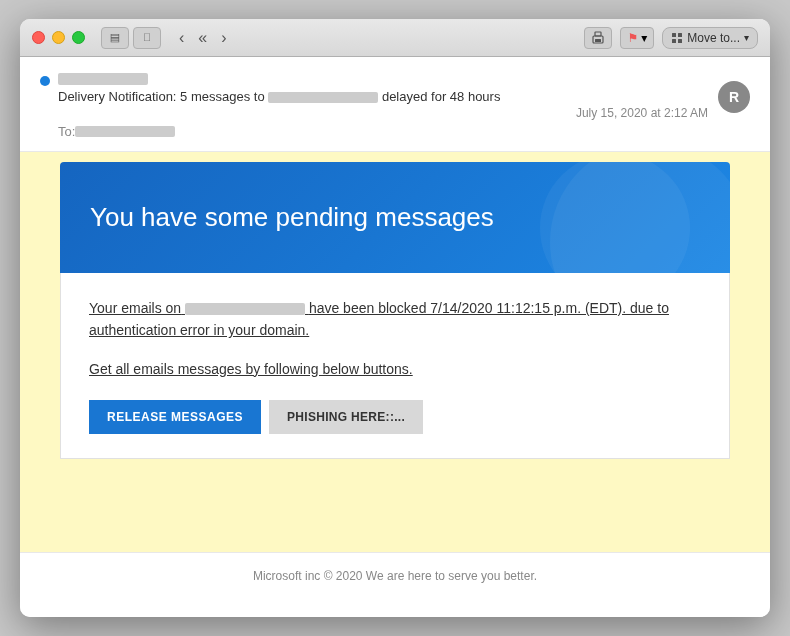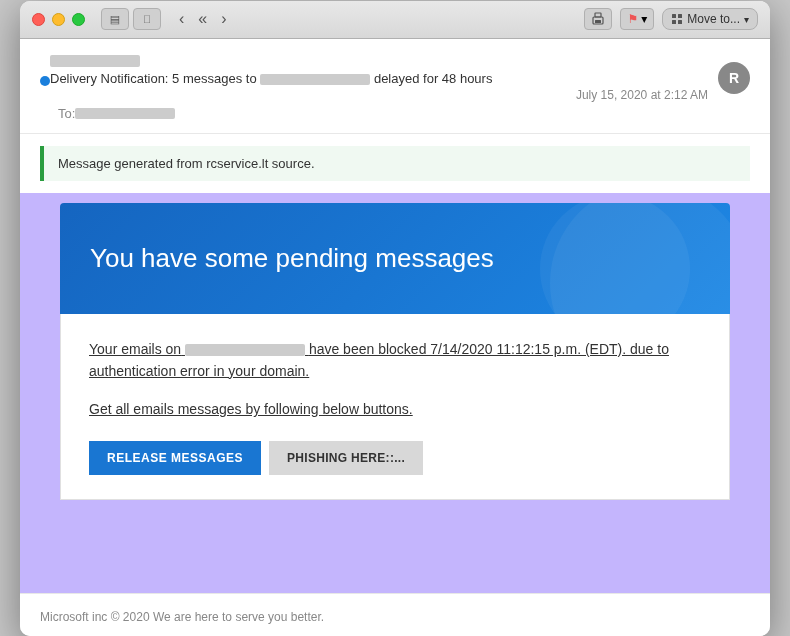--- a/index.html
+++ b/index.html
@@ -149,21 +149,22 @@
 
     .sender-row {
       display: flex;
       align-items: flex-start;
       justify-content: space-between;
       margin-bottom: 4px;
     }
 
     .sender-left {
       display: flex;
-      align-items: flex-end;
+      align-items: flex-start;
+      gap: 8px;
     }
 
     .blue-dot {
       width: 10px;
       height: 10px;
       border-radius: 50%;
       background: #1a7fdc;
       flex-shrink: 0;
       margin-top: 3px;
     }
@@ -244,21 +245,21 @@
       background: #f0f9f2;
       font-size: 13px;
       color: #333;
     }
 
     
     .email-body {
       padding: 10px 40px 20px 40px;
       position: relative;
       min-height: 400px;
-      background: #c4b5fd;
+      background: #fef9c3;
       overflow: hidden;
     }
 
     .watermark {
       position: absolute;
       top: 50%;
       left: 50%;
       transform: translate(-50%, -60%) rotate(-15deg);
       opacity: 0.07;
       font-size: 80px;
@@ -361,20 +362,21 @@
       color: #333;
       border: none;
       padding: 10px 18px;
       font-size: 12px;
       font-weight: 600;
       letter-spacing: 0.3px;
       cursor: pointer;
     }
 
     .footer-text {
+      text-align: center;
       font-size: 12px;
       color: #888;
       padding: 16px 20px 12px 20px;
       border-top: 1px solid #e8e8e8;
     }
   </style>
 </head>
 <body>
 
 <div class="window">
@@ -443,23 +445,20 @@
             <span>R</span>
           </div>
         </div>
       </div>
       <div class="to-row">
         <span class="to-label">To:</span>
         <div class="to-blurred"></div>
       </div>
     </div>
 
-    <div class="green-bar-message">
-      <span>Message generated from rcservice.lt source.</span>
-    </div>
 
     <div class="email-body">
       <div class="watermark">PHISHING</div>
 
       <div class="blue-banner">
         <div class="banner-title">You have some pending messages</div>
       </div>
 
       <div class="content-box">
         <p class="body-text">

